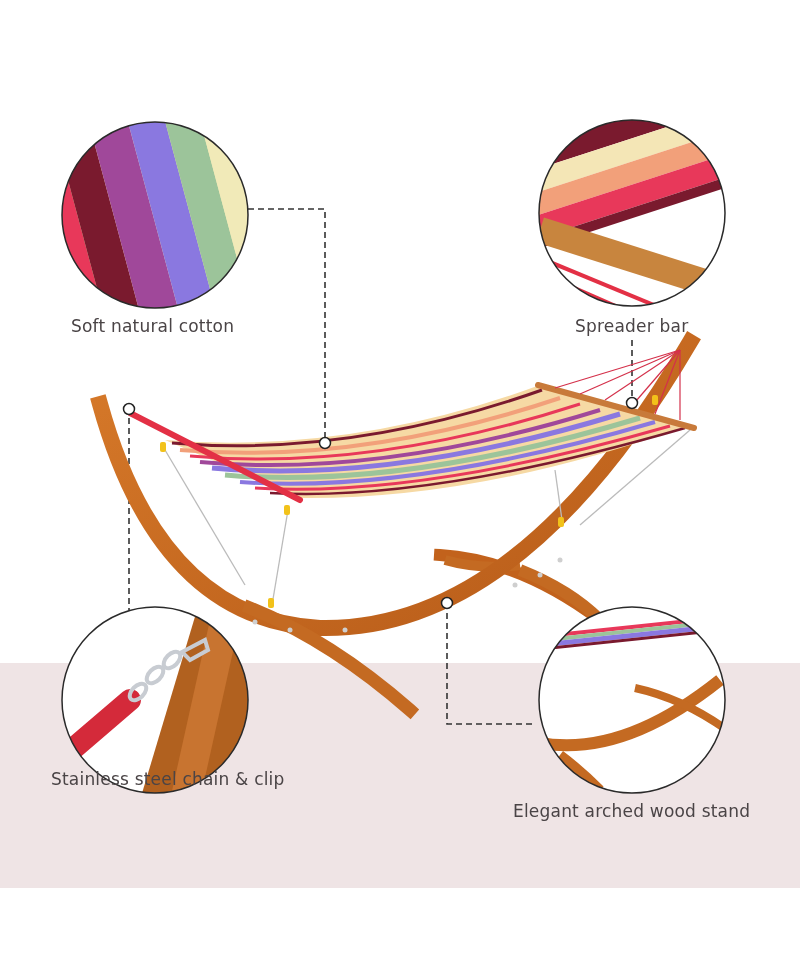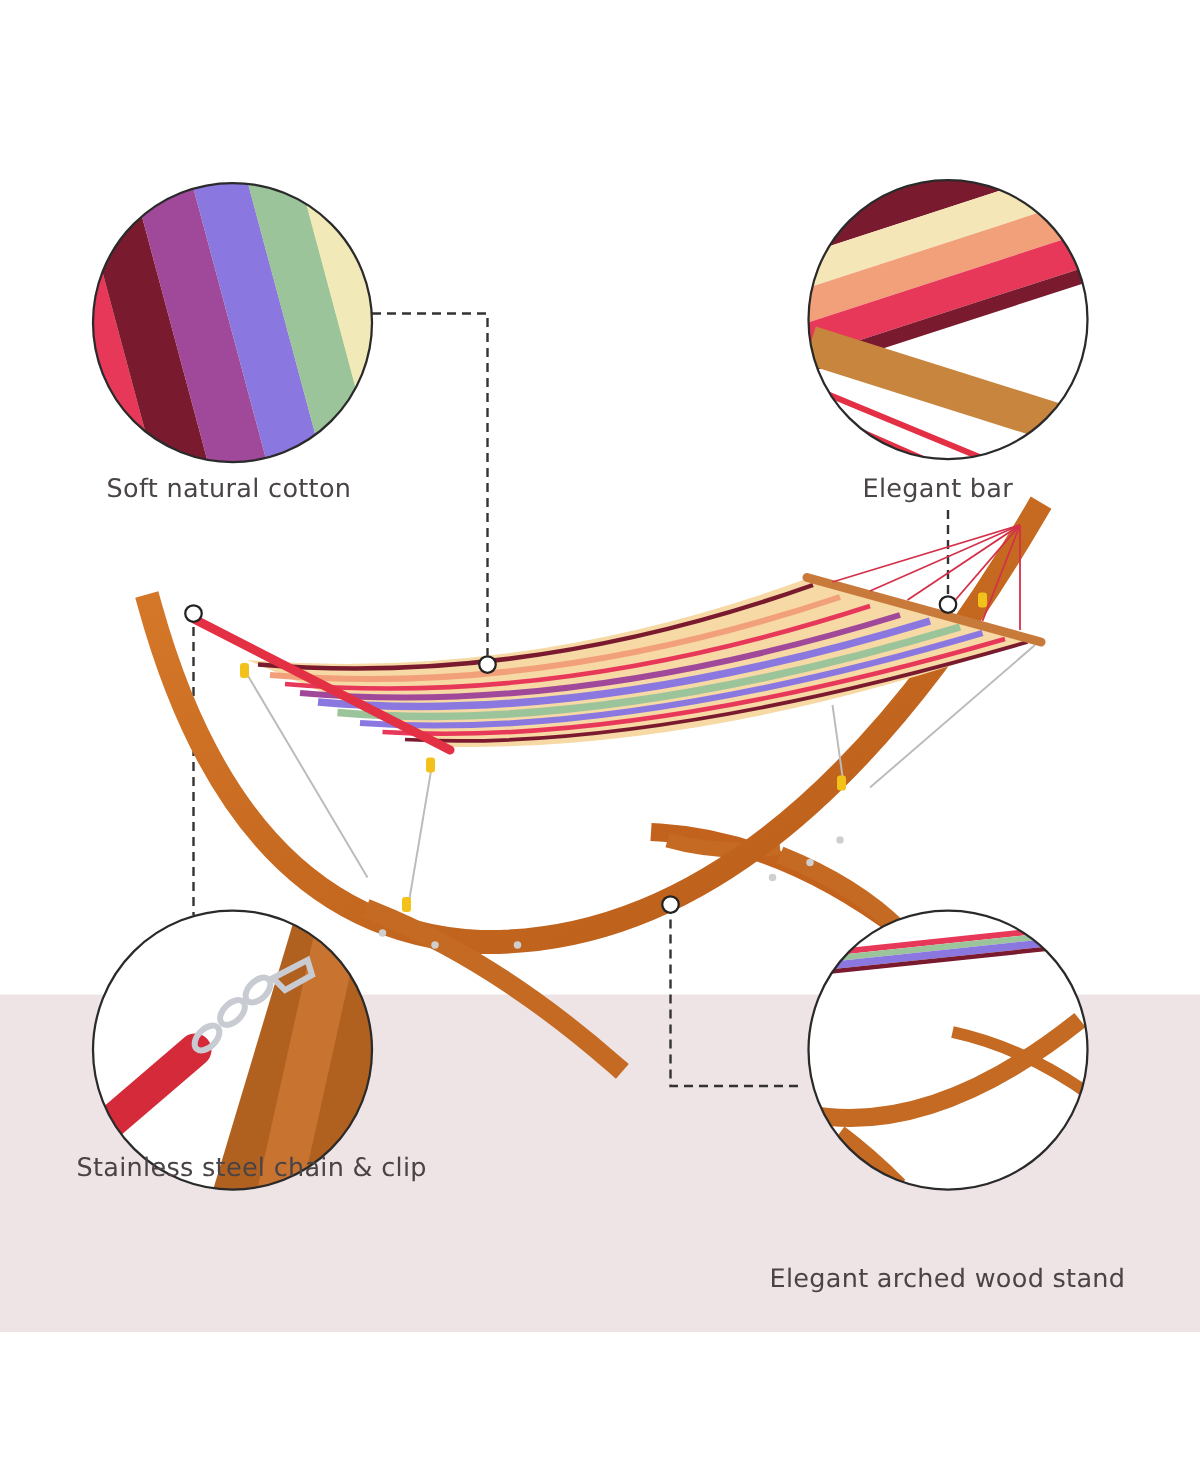--- a/index.html
+++ b/index.html
@@ -160,15 +160,15 @@
       <rect x="520" y="638" width="240" height="3" fill="#7a1a2e"></rect>
     </g>
     <path d="M 535 742 Q 620 760 720 680" stroke="#c46a22" stroke-width="12" fill="none"></path>
     <path d="M 635 688 Q 690 700 740 740" stroke="#c46a22" stroke-width="8" fill="none"></path>
     <path d="M 560 755 Q 580 770 600 790" stroke="#c46a22" stroke-width="10" fill="none"></path>
   </g>
   <circle cx="632" cy="700" r="93" fill="none" stroke="#2a2a2a" stroke-width="1.5"></circle>
 </svg>
 
 <div class="label" style="left:71px; top:316px;text-align:center;">Soft natural cotton</div>
-<div class="label" style="left:575px; top:316px;">Elegant bar</div>
+<div class="label" style="left:575px; top:316px;">Spreader bar</div>
 <div class="label" style="left:51px; top:769px;">Stainless steel chain &amp; clip</div>
-<div class="label" style="left:513px; top:843px;">Elegant arched wood stand</div>
+<div class="label" style="left:513px; top:801px;">Elegant arched wood stand</div>
 
 </body></html>

